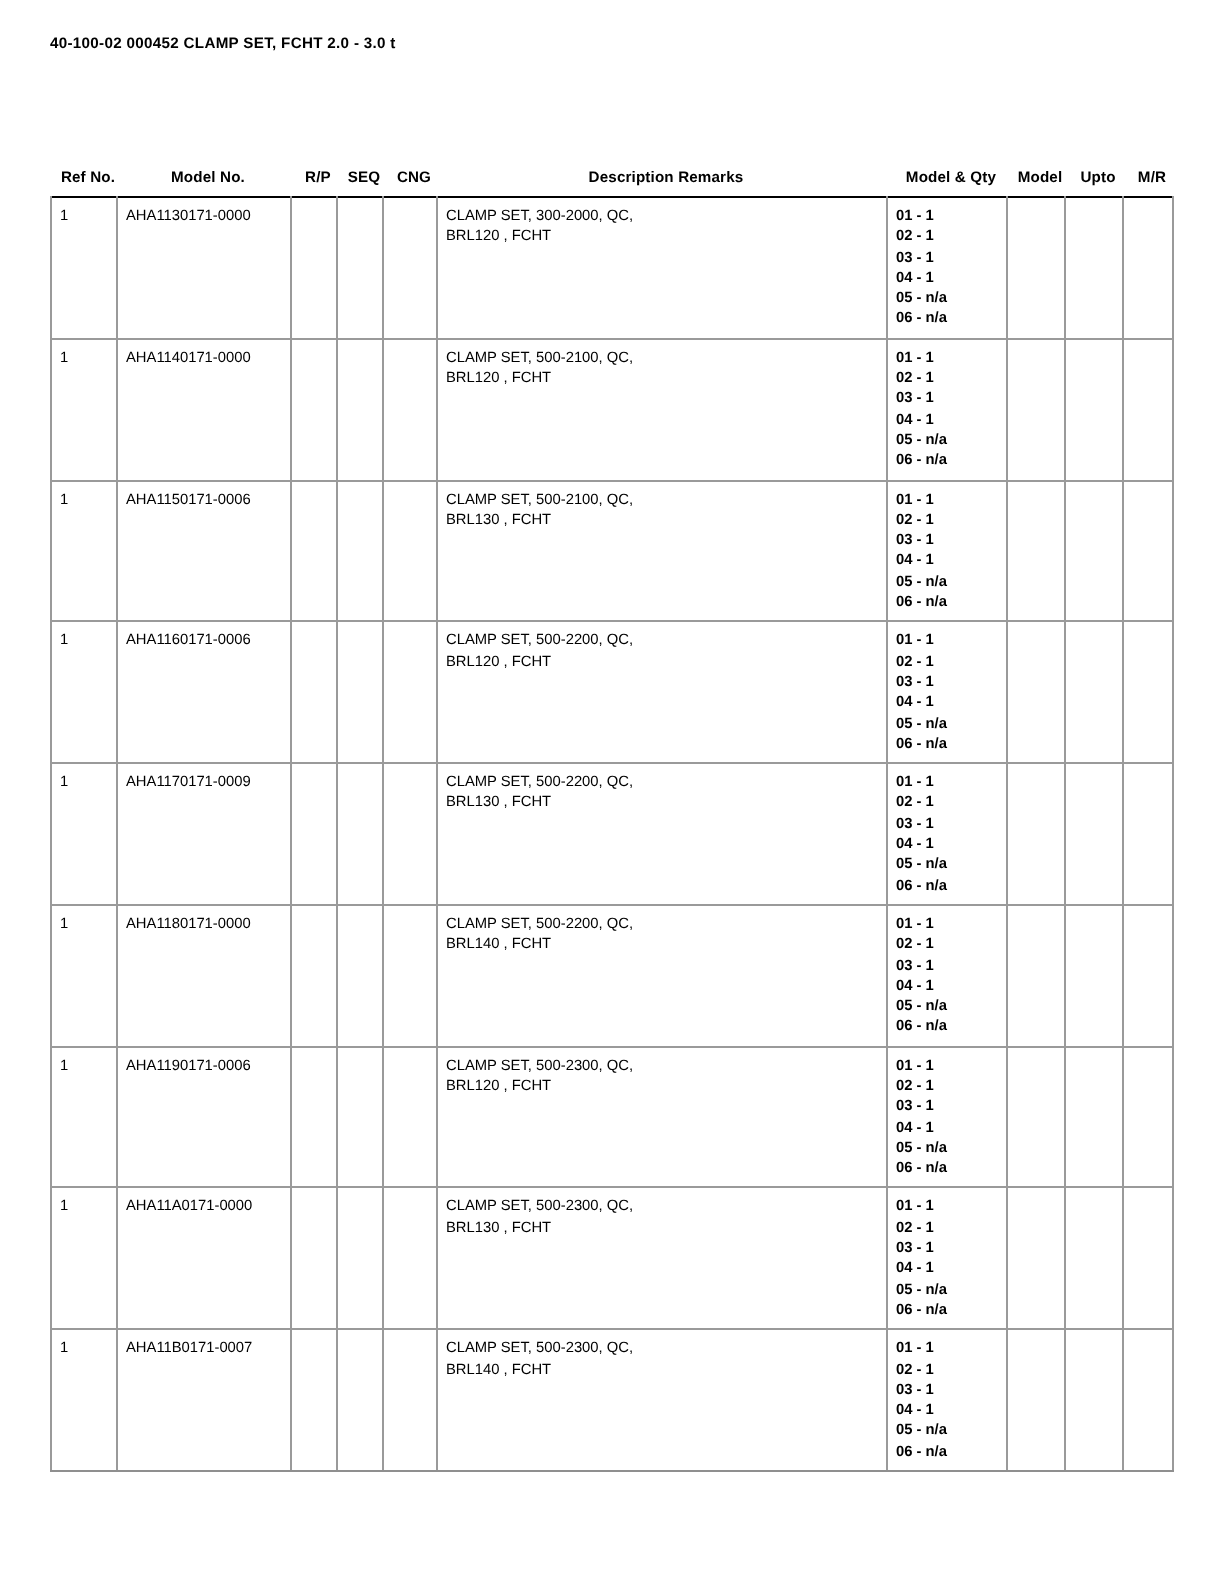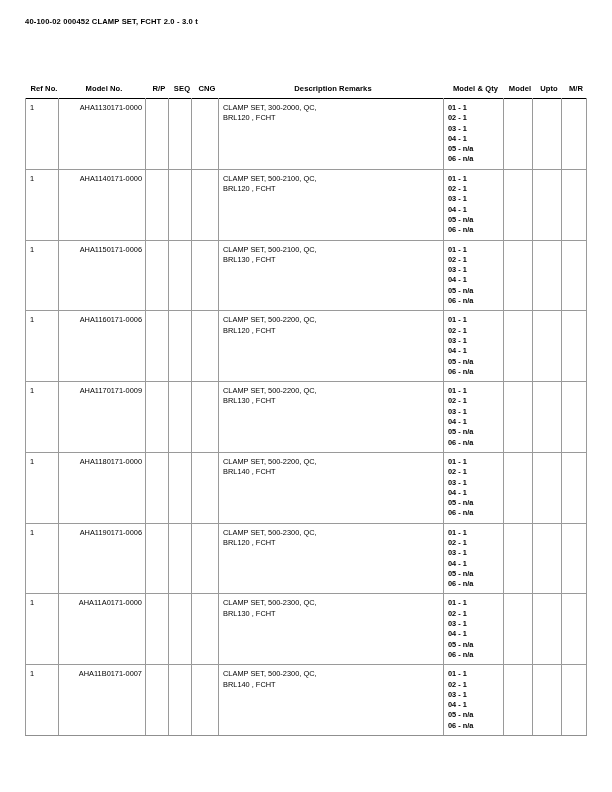--- a/index.html
+++ b/index.html
@@ -98,21 +98,21 @@
   .col-mr    { width: 25px; }
 
   .th-model { padding-left: 2px; }
   .th-from  { padding-left: 2px; }
   .th-upto  { padding-left: 2px; }
   .th-mr    { padding-left: 2px; }
 
   .desc-line { display: block; white-space: nowrap; }
   .model-line { display: block; white-space: nowrap; font-weight: bold; }
   .ref-val { display: block; }
-  .part-val { display: block; white-space: nowrap; text-align: right; }
+  .part-val { display: block; white-space: nowrap; }
 </style>
 </head>
 <body>
 
 <div class="page">
 
   <div class="doc-title">40-100-02 000452 CLAMP SET, FCHT 2.0 - 3.0 t</div>
 
 
   <table class="parts-table">

